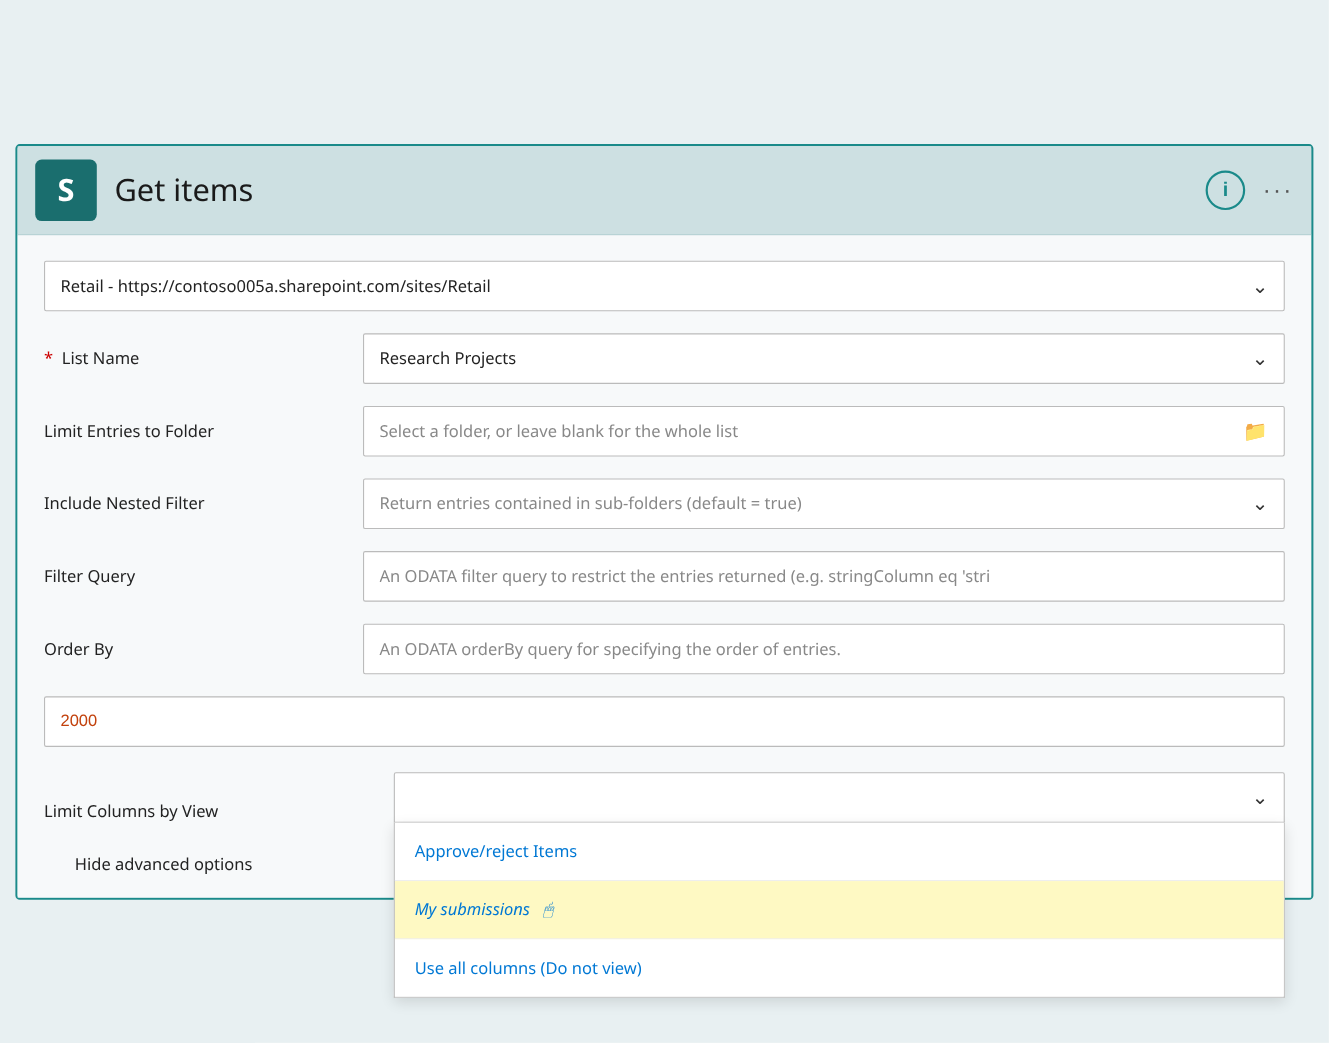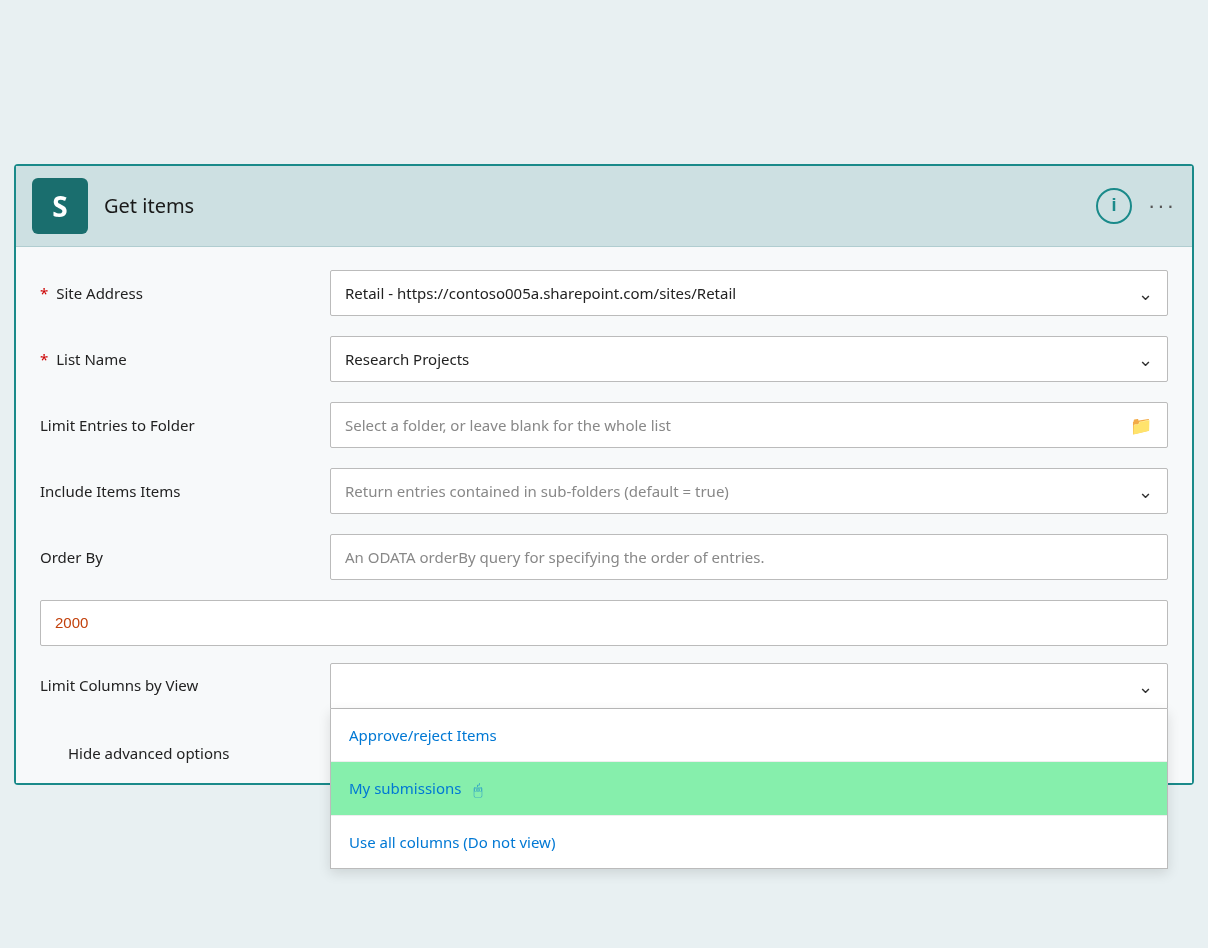--- a/index.html
+++ b/index.html
@@ -37,21 +37,21 @@
       justify-content: center;
       margin-right: 16px;
       flex-shrink: 0;
     }
     .header-logo span {
       color: #fff;
       font-size: 28px;
       font-weight: 700;
     }
     .header-title {
-      font-size: 20px;
+      font-size: 28px;
       font-weight: 400;
       color: #1a1a1a;
       flex: 1;
     }
     .header-actions {
       display: flex;
       align-items: center;
       gap: 16px;
     }
     .info-btn {
@@ -173,21 +173,22 @@
       font-size: 15px;
       color: #0078d4;
       cursor: pointer;
       border-bottom: 1px solid #eee;
       background: #fff;
     }
     .dropdown-item:last-child {
       border-bottom: none;
     }
     .dropdown-item.highlighted {
-      background: #86efac;
+      background: #fef9c3;
+      font-style: italic;
     }
     
     .hide-advanced {
       display: flex;
       align-items: center;
       padding: 14px 0 20px 0;
     }
     .hide-advanced-label {
       width: 290px;
       font-size: 15px;
@@ -212,24 +213,20 @@
     <span class="header-title">Get items</span>
     <div class="header-actions">
       <button class="info-btn">i</button>
       <button class="more-btn">···</button>
     </div>
   </div>
 
   <div class="form-body">
 
     <div class="form-row">
-      <div class="form-label">
-        <span class="required-star">*</span>
-        <span>Site Address</span>
-      </div>
       <div class="form-control">
         <span>Retail - https://contoso005a.sharepoint.com/sites/Retail</span>
         <span class="chevron">⌄</span>
       </div>
     </div>
 
     <div class="form-row">
       <div class="form-label">
         <span class="required-star">*</span>
         <span>List Name</span>
@@ -242,40 +239,46 @@
 
     <div class="form-row">
       <div class="form-label">Limit Entries to Folder</div>
       <div class="form-control placeholder-text">
         <span>Select a folder, or leave blank for the whole list</span>
         <span class="folder-icon">📁</span>
       </div>
     </div>
 
     <div class="form-row">
-      <div class="form-label">Include Items Items</div>
+      <div class="form-label">Include Nested Filter</div>
       <div class="form-control placeholder-text">
         <span>Return entries contained in sub-folders (default = true)</span>
         <span class="chevron">⌄</span>
       </div>
     </div>
 
+    <div class="form-row">
+      <div class="form-label">Filter Query</div>
+      <div class="form-control placeholder-text">
+        <span style="overflow:hidden;white-space:nowrap;text-overflow:ellipsis;">An ODATA filter query to restrict the entries returned (e.g. stringColumn eq 'stri</span>
+      </div>
+    </div>
 
     <div class="form-row">
       <div class="form-label">Order By</div>
       <div class="form-control placeholder-text">
         <span>An ODATA orderBy query for specifying the order of entries.</span>
       </div>
     </div>
 
     <div class="form-row">
       <input class="top-count-input" type="text" value="2000" style="">
     </div>
 
-    <div class="form-row" style="align-items:flex-start; position:relative; z-index:10;">
+    <div class="form-row" style="align-items:flex-end; position:relative; z-index:10;gap:28px;">
       <div class="form-label" style="padding-top:12px;">Limit Columns by View</div>
       <div class="dropdown-container">
         <div class="dropdown-selected">
           <span class="chevron">⌄</span>
         </div>
         <div class="dropdown-menu">
           <div class="dropdown-item">
             <span>Approve/reject Items</span>
           </div>
           <div class="dropdown-item highlighted">

